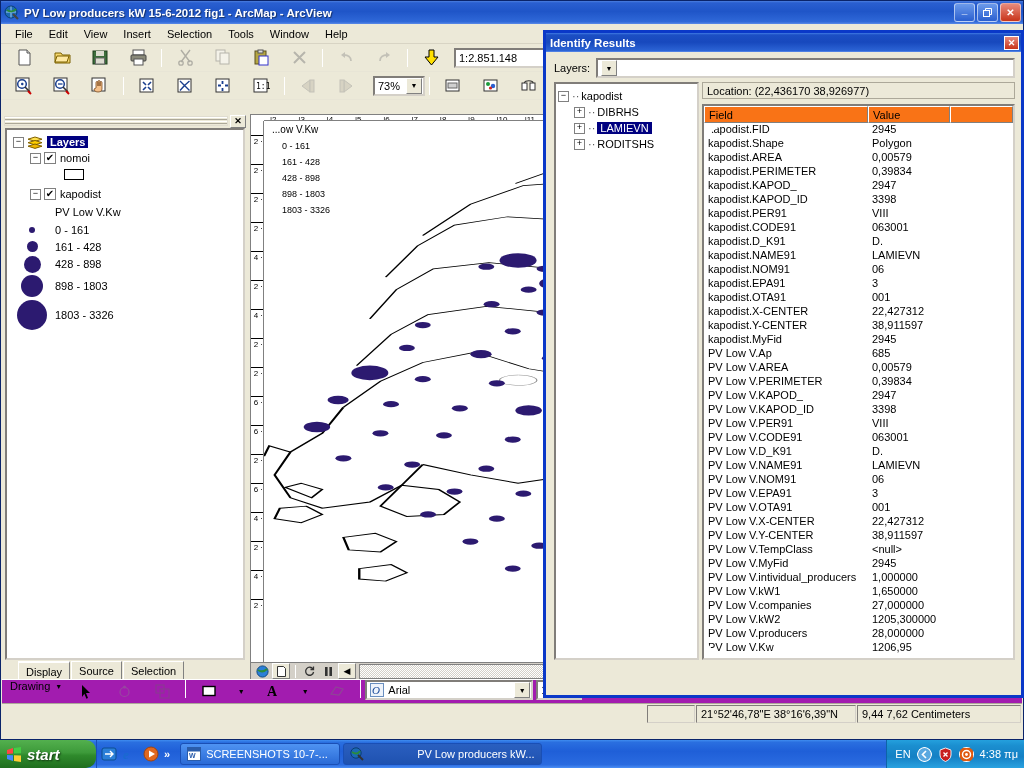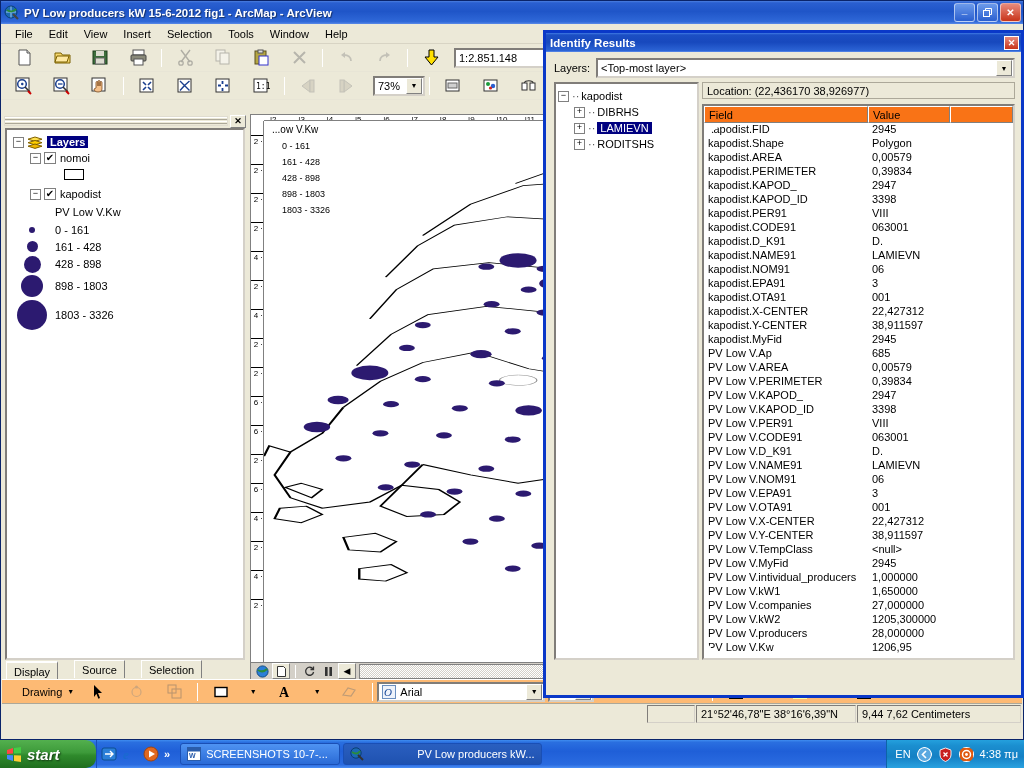--- a/index.html
+++ b/index.html
@@ -70,21 +70,21 @@
               font-size:9px; line-height:1; margin-right:3px; flex:0 0 auto; font-family:"Liberation Mono",monospace; }
   .chk { width:12px; height:12px; border:1px solid #808080; background:#fff;
          display:inline-flex; align-items:center; justify-content:center; font-size:10px;
          margin-right:4px; flex:0 0 auto; line-height:1; }
   .layer-stack { width:16px; height:13px; margin-right:4px; flex:0 0 auto; }
   .sel-label { background:#000080; color:#fff; font-weight:bold; padding:0 3px; }
   .legend-title { font-size:11px; padding-left:46px; }
   .legend-row { display:flex; align-items:center; font-size:11px; }
   .legend-sym { width:46px; display:flex; align-items:center; justify-content:center; flex:0 0 auto; }
   .dot { background:#2c1a70; border-radius:50%; display:block; }
-  .toc-tabs { height:20px; display:flex; align-items:flex-start; padding-left:4px; gap:16px; }
+  .toc-tabs { height:20px; display:flex; align-items:center; padding-left:4px; gap:1px;margin-left:12px; }
   .toc-tab { padding:3px 7px 2px; font-size:11px; background:#ece9d8;
              border:1px solid #fff; border-right-color:#808080; border-bottom:none; }
   .toc-tab.active { background:#ece9d8; font-weight:normal; border-top:2px solid #fff;
                     padding-bottom:3px; position:relative; top:1px; }
 
   
   .mapframe { flex:1 1 auto; position:relative; background:#fff;
               border:1px solid #808080; margin:0 0 0 2px; display:flex; flex-direction:column; }
   .ruler-h { height:13px; background:#fff; border-bottom:1px solid #808080;
              display:flex; align-items:flex-start; position:relative; margin-left:13px;
@@ -118,21 +118,21 @@
   .doc-vscroll { width:16px; background:repeating-conic-gradient(#fff 0% 25%, #d4d0c8 0% 50%) 0 0/2px 2px;
                  border-left:1px solid #808080; position:relative; }
   .dvs-btn { position:absolute; left:0; width:16px; height:16px; background:#ece9d8;
              border:1px solid #fff; border-right-color:#808080; border-bottom-color:#808080;
              display:flex; align-items:center; justify-content:center; font-size:7px; }
   .dvs-thumb { position:absolute; left:0; width:16px; background:#ece9d8;
                border:1px solid #fff; border-right-color:#808080; border-bottom-color:#808080; }
 
   
   .drawbar { position:absolute; left:1px; right:1px; bottom:36px; height:24px;
-             background:#fdba74; display:flex; align-items:center; padding-left:16px;
+             background:#a21caf; display:flex; align-items:flex-start; padding-left:4px;
              border-top:1px solid #fff; }
   .dd-label { display:flex; align-items:center; font-size:11px; padding:0 4px; }
   .dd-arrow { font-size:7px; margin-left:5px; }
 
   
   .statusbar { position:absolute; left:1px; right:1px; bottom:16px; height:20px;
                background:#ece9d8; display:flex; align-items:center;
                border-top:1px solid #aca899; }
   .sb-cell { height:18px; border:1px inset #d4d0c8; font-size:11px;
              display:flex; align-items:center; padding:0 4px; margin-right:1px; }
@@ -982,21 +982,20 @@
 
 <div id="identify-window">
   <div class="id-title">
     <span>Identify Results</span>
     <div class="id-close">✕</div>
   </div>
 
   <div class="id-layers-row">
     <label>Layers:</label>
     <div class="combo" style="flex:1 1 auto">
-      <div class="cval">&lt;Top-most layer&gt;</div>
       <div class="carrow">▼</div>
     </div>
   </div>
 
   <div class="id-body">
     <div class="id-tree">
       <div class="tree-row">
         <div class="expander">−</div>
         <span style="color:#555;margin-right:2px">··</span>
         <span>kapodist</span>

